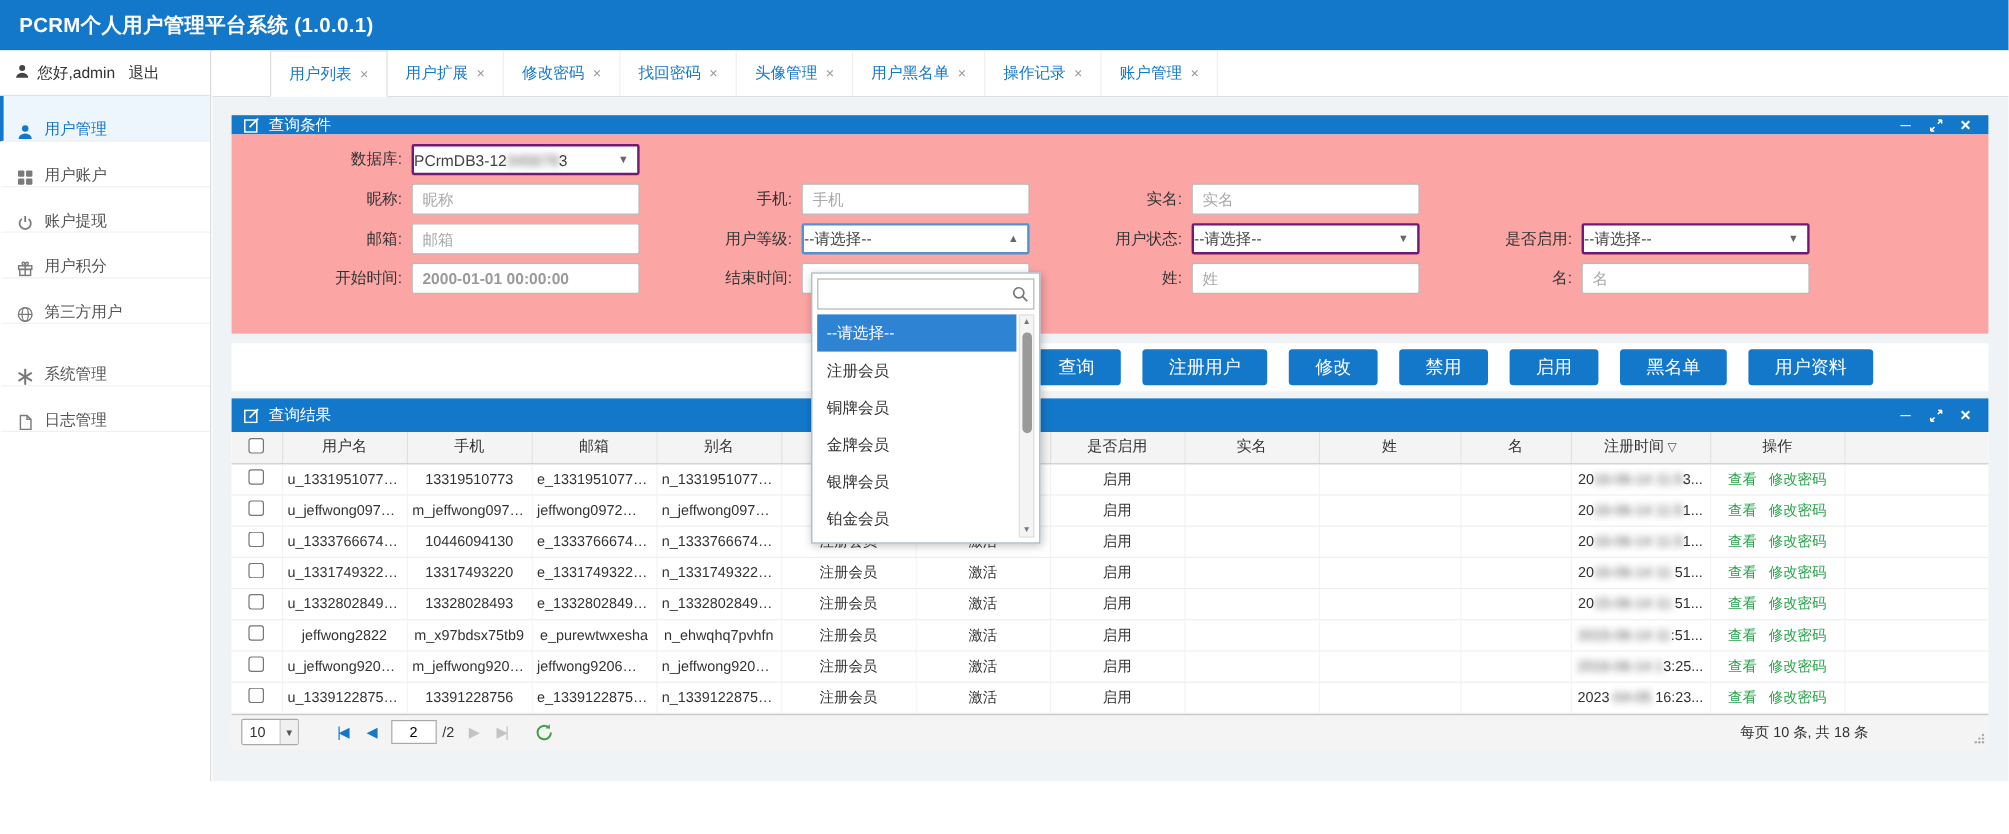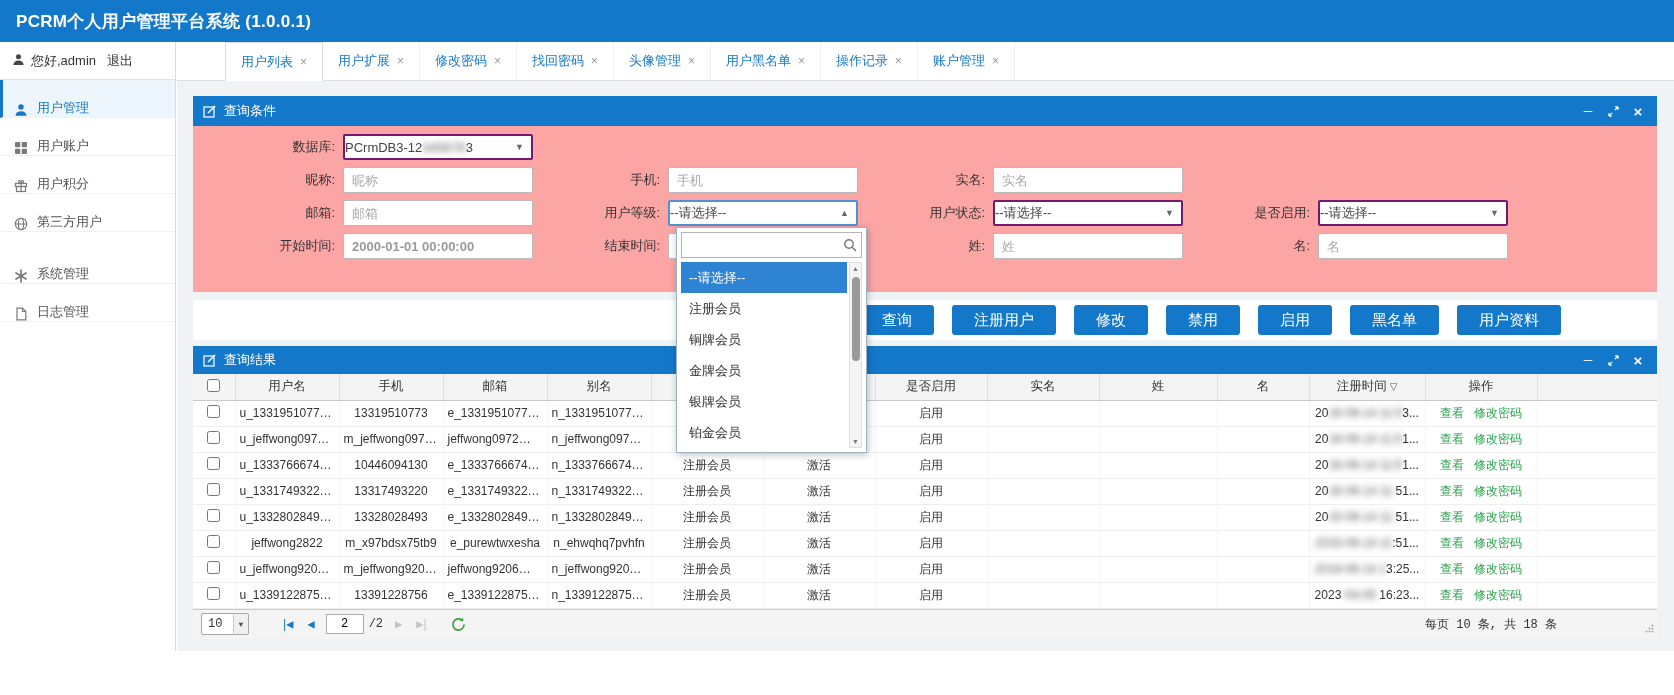--- a/index.html
+++ b/index.html
@@ -24,21 +24,21 @@
   
   .tabbar { position:absolute; top:42px; left:177px; right:0; height:39px; background:#fff; border-bottom:1px solid #ddd; display:flex; align-items:stretch; padding-left:48px; }
   .tab { display:flex; align-items:center; gap:7px; padding:0 15px; color:#1478ca; font-size:13px; border-right:1px solid #efefef; cursor:pointer; }
   .tab.active { border:1px solid #ddd; border-bottom-color:#fff; margin-bottom:-1px; background:#fff; }
   .tab-close { color:#999; font-size:12px; line-height:1; cursor:pointer; }
 
   
   .content { position:absolute; top:81px; left:177px; right:0; height:570px; background:#f0f3f6; padding:15px 17px 0 16px; }
 
   
-  .panel-hd { height:30px; background:#1478ca; color:#fff; display:flex; align-items:center; gap:7px; padding:0 10px; font-size:13px; }
+  .panel-hd { height:16px; background:#1478ca; color:#fff; display:flex; align-items:center; gap:7px; padding:0 10px; font-size:13px; }
   .hd-spacer { flex:1; }
   .hd-ico { width:18px; text-align:center; cursor:pointer; color:#fff; font-size:12px; display:flex; align-items:center; justify-content:center; }
   .panel-bd { background:#fca5a5; }
 
   
   .form { padding:8px 0 26px 23px; }
   .form-row { display:flex; height:26px; margin-bottom:7px; }
   .form-group { width:325px; display:flex; align-items:center; }
   .form-label { width:127px; text-align:right; padding-right:8px; color:#333; white-space:nowrap; }
   .ctl-input { width:190px; height:26px; border:1px solid #b9b9b9; border-radius:2px; padding:0 8px; font-size:13px; color:#333; font-family:inherit; background:#fff; }
@@ -59,21 +59,21 @@
   table.grid { width:100%; border-collapse:collapse; table-layout:fixed; background:#fff; font-size:12px; }
   .grid th { height:26px; background:#f4f4f4; border-bottom:1px solid #c9c9c9; border-right:1px solid #e0e0e0; font-weight:normal; color:#333; font-size:12.5px; overflow:hidden; white-space:nowrap; cursor:pointer; }
   .grid td { height:26px; text-align:center; border-bottom:1px solid #eeeeee; border-right:1px solid #f4f4f4; color:#333; overflow:hidden; white-space:nowrap; text-overflow:ellipsis; padding:0 4px; }
   .grid th:last-child, .grid td:last-child { border-right:none; }
   .green { color:#28a34a; }
   .op-link { color:#28a34a; cursor:pointer; text-decoration:none; margin:0 5px; }
   .sort { font-size:10px; margin-left:3px; color:#555; }
   .cb-cell { text-align:center; }
 
   
-  .grid-footer { height:30px; background:#f4f4f4; border-top:1px solid #c9c9c9; display:flex; align-items:center; padding:0 8px; font-size:12px; position:relative;font-family:Liberation Mono, monospace; }
+  .grid-footer { height:30px; background:#f4f4f4; border-top:1px solid #c9c9c9; display:flex; align-items:center; padding:0 8px; font-size:12px; position:relative; }
   .page-size { width:48px; height:22px; border:1px solid #a9a9a9; border-radius:2px; background:#fff; display:flex; align-items:center; cursor:pointer; margin-right:24px; }
   .page-size .ps-val { flex:1; padding-left:6px; }
   .page-size .ps-caret { width:15px; height:100%; display:flex; align-items:center; justify-content:center; font-size:8px; color:#555; border-left:1px solid #ccc; background:#f0f0f0; }
   .pg-btn { margin:0 8px; font-size:12px; cursor:pointer; letter-spacing:-2px; }
   .pg-btn.on { color:#1478ca; }
   .pg-btn.off { color:#c3c3c3; cursor:default; }
   .pg-input { width:38px; height:20px; border:1px solid #a9a9a9; text-align:center; font-size:12px; margin:0 5px; font-family:inherit; }
   .pg-total { margin-right:4px; color:#333; }
   .refresh { margin-left:16px; cursor:pointer; display:flex; }
   .footer-summary { position:absolute; right:100px; color:#333; }
@@ -121,20 +121,29 @@
       <div class="side-item">
         <span class="icon">
             <svg width="14" height="14" viewBox="0 0 14 14" fill="currentColor">
               <rect x="1" y="1" width="5.3" height="5.3" rx="1"></rect>
               <rect x="7.7" y="1" width="5.3" height="5.3" rx="1"></rect>
               <rect x="1" y="7.7" width="5.3" height="5.3" rx="1"></rect>
               <rect x="7.7" y="7.7" width="5.3" height="5.3" rx="1"></rect>
             </svg>
           </span>
         <span>用户账户</span>
+      </div>
+      <div class="side-item">
+        <span class="icon">
+            <svg width="14" height="14" viewBox="0 0 14 14" fill="none" stroke="currentColor" stroke-width="1.5">
+              <path d="M4.2 3.4 a4.7 4.7 0 1 0 5.6 0"></path>
+              <line x1="7" y1="1" x2="7" y2="6"></line>
+            </svg>
+          </span>
+        <span>账户提现</span>
       </div>
       <div class="side-item">
         <span class="icon">
             <svg width="14" height="14" viewBox="0 0 14 14" fill="none" stroke="currentColor" stroke-width="1.2">
               <rect x="1.5" y="4.5" width="11" height="3"></rect>
               <rect x="2.5" y="7.5" width="9" height="5"></rect>
               <line x1="7" y1="4.5" x2="7" y2="12.5"></line>
               <path d="M7 4.5 C4.5 4.5 3.5 1.5 5.5 1.5 C7 1.5 7 4.5 7 4.5 C7 4.5 7 1.5 8.5 1.5 C10.5 1.5 9.5 4.5 7 4.5"></path>
             </svg>
           </span>

